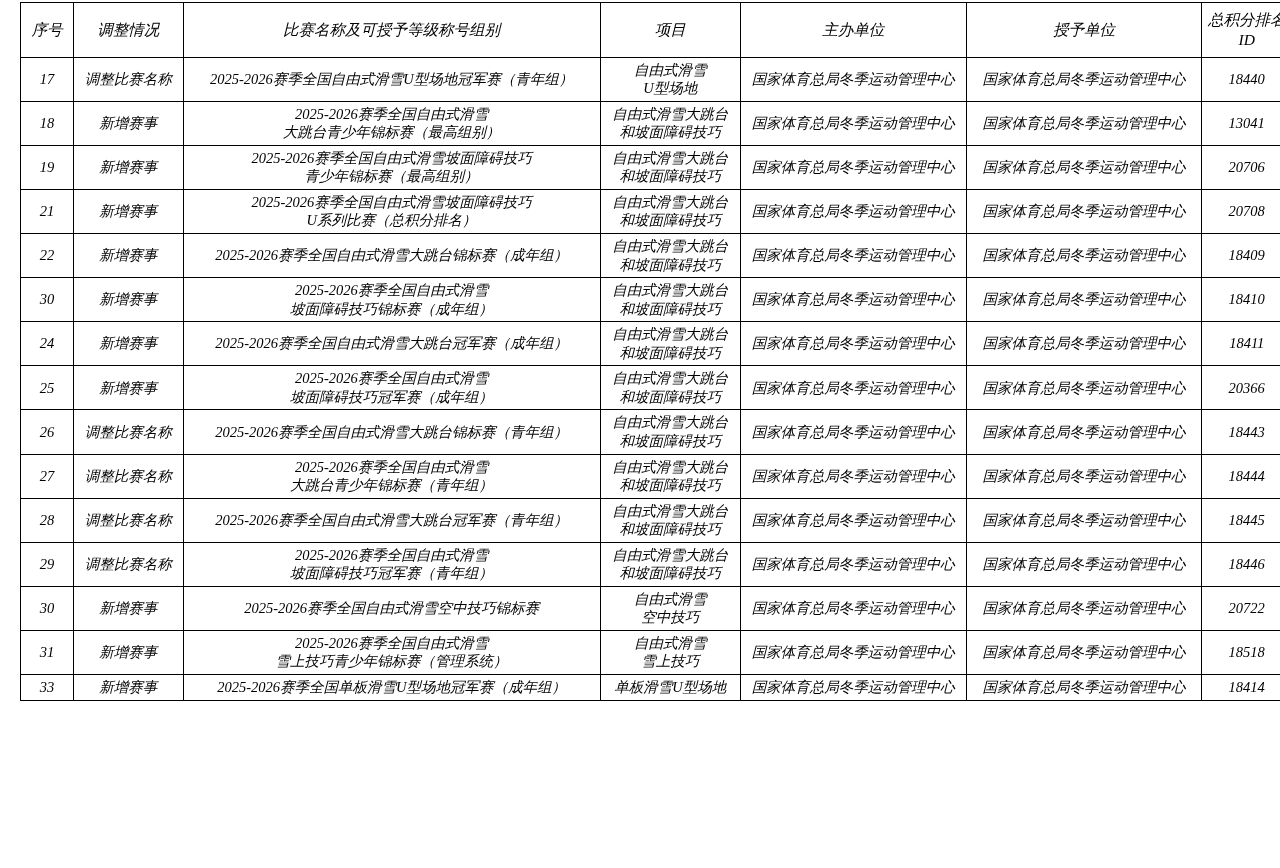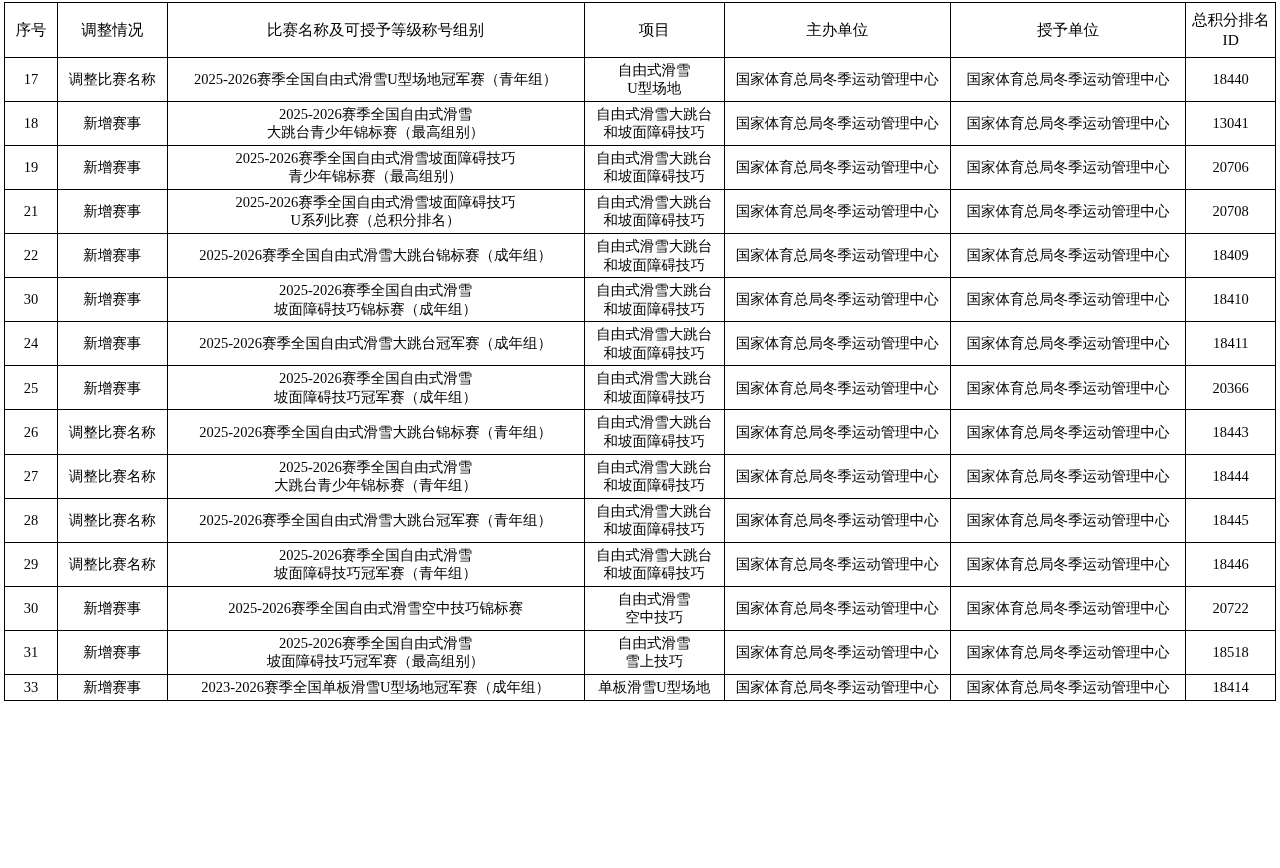--- a/index.html
+++ b/index.html
@@ -10,21 +10,22 @@
   body {
     width: 1280px;
     height: 868px;
     font-family: "Liberation Serif", "DejaVu Serif", serif;
     color: #000000;
   }
   #sheet {
     width: 1280px;
     height: 868px;
     box-sizing: border-box;
-    padding: 2px 4px 0 4px;
+    padding: 2px 4px 0 20px;
+    font-style: italic;
   }
   table.grid {
     border-collapse: collapse;
     table-layout: fixed;
     width: 1272px;
     margin: 0 auto;
   }
   table.grid th,
   table.grid td {
     border: 1px solid #000000;
@@ -203,30 +204,30 @@
           <td class="adj">新增赛事</td>
           <td class="name"><span class="lines"><span>2025-2026赛季全国自由式滑雪空中技巧锦标赛</span></span></td>
           <td class="event"><span class="lines"><span>自由式滑雪</span><span>空中技巧</span></span></td>
           <td class="host">国家体育总局冬季运动管理中心</td>
           <td class="grant">国家体育总局冬季运动管理中心</td>
           <td class="idc">20722</td>
         </tr>
         <tr>
           <td class="seq">31</td>
           <td class="adj">新增赛事</td>
-          <td class="name"><span class="lines"><span>2025-2026赛季全国自由式滑雪</span><span>坡面障碍技巧冠军赛（最高组别）</span></span></td>
+          <td class="name"><span class="lines"><span>2025-2026赛季全国自由式滑雪</span><span>雪上技巧青少年锦标赛（管理系统）</span></span></td>
           <td class="event"><span class="lines"><span>自由式滑雪</span><span>雪上技巧</span></span></td>
           <td class="host">国家体育总局冬季运动管理中心</td>
           <td class="grant">国家体育总局冬季运动管理中心</td>
           <td class="idc">18518</td>
         </tr>
         <tr>
           <td class="seq">33</td>
           <td class="adj">新增赛事</td>
-          <td class="name"><span class="lines"><span>2023-2026赛季全国单板滑雪U型场地冠军赛（成年组）</span></span></td>
+          <td class="name"><span class="lines"><span>2025-2026赛季全国单板滑雪U型场地冠军赛（成年组）</span></span></td>
           <td class="event"><span class="lines"><span>单板滑雪U型场地</span></span></td>
           <td class="host">国家体育总局冬季运动管理中心</td>
           <td class="grant">国家体育总局冬季运动管理中心</td>
           <td class="idc">18414</td>
         </tr>
       </tbody>
   </table>
 </div>
 
 </body></html>

